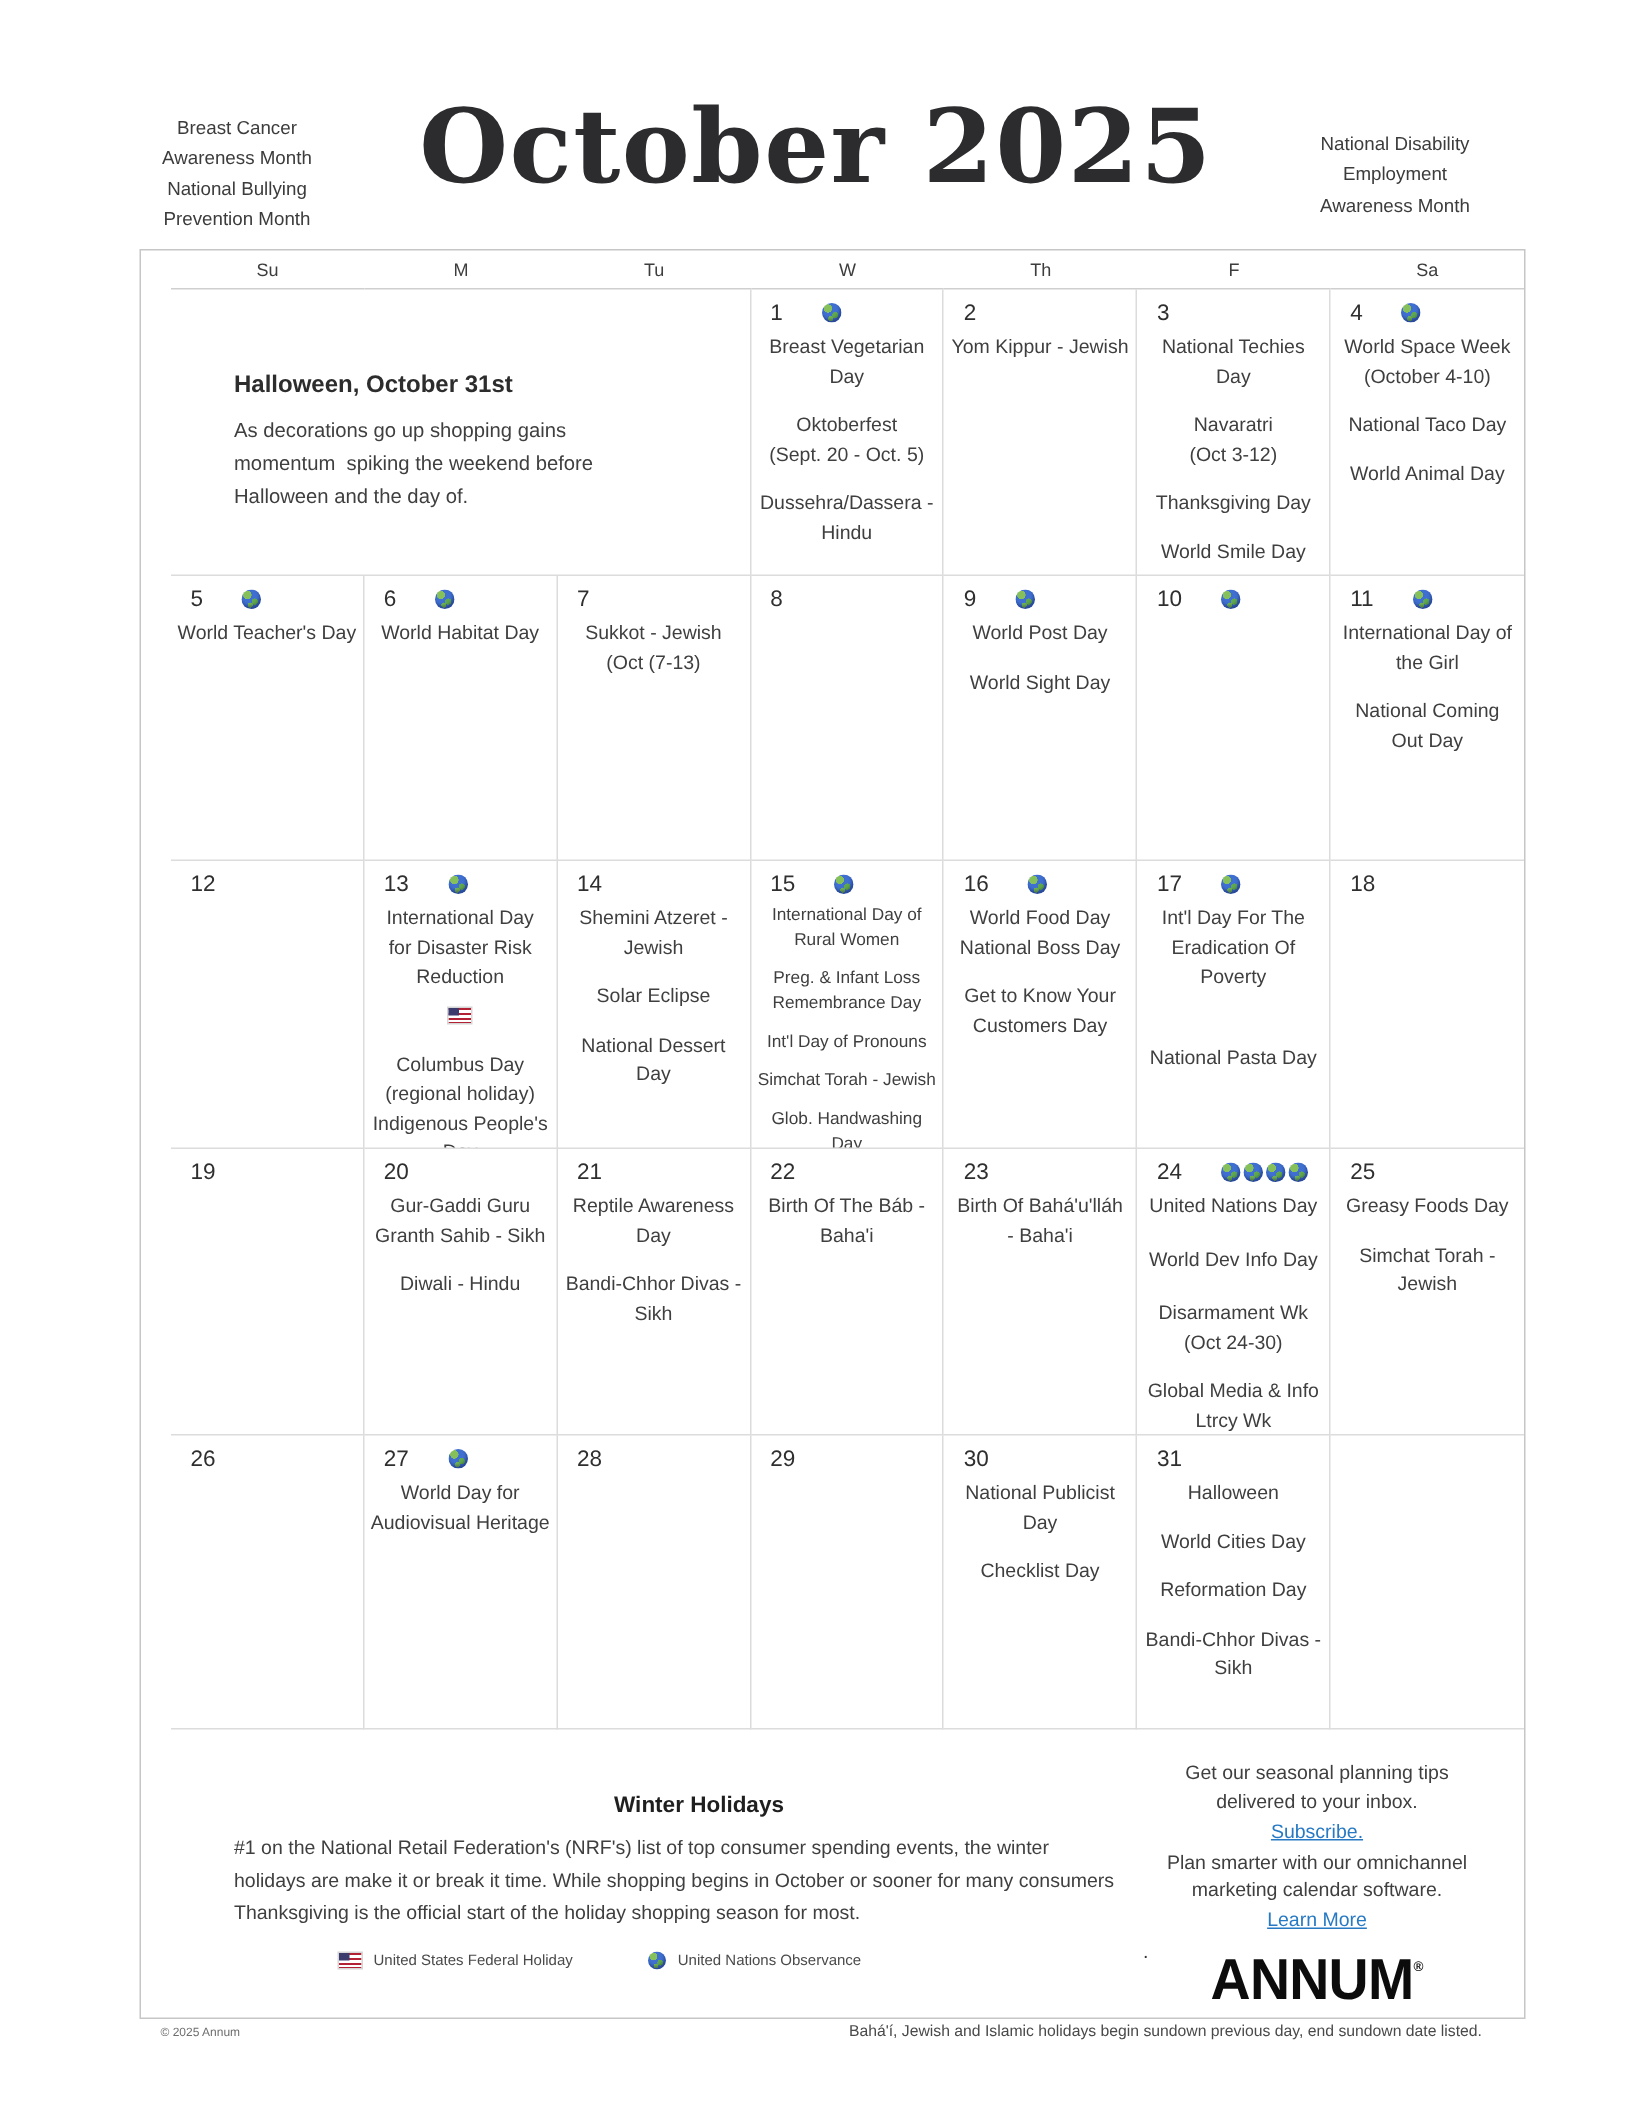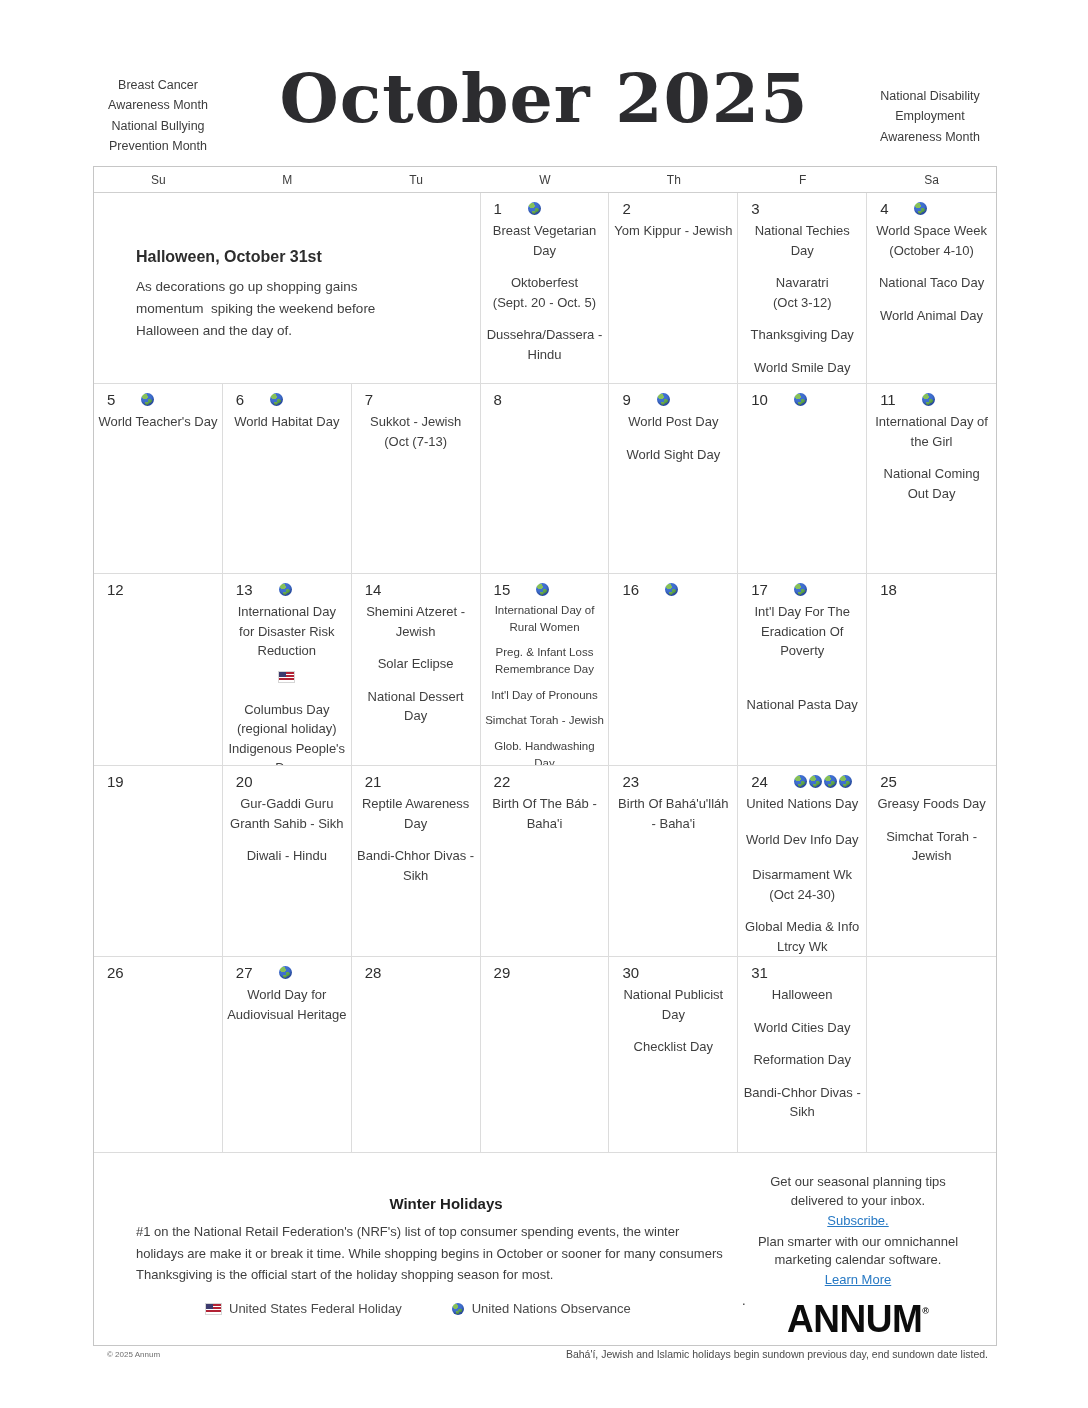--- a/index.html
+++ b/index.html
@@ -7,21 +7,21 @@
   .preline{white-space:pre-wrap;}
 
   
   .hdr-note{position:absolute;text-align:center;font-size:12.5px;line-height:1.62;color:#3c3c3c;}
   .hdr-note.left{left:78px;top:75px;width:160px;}
   .hdr-note.right{left:855px;top:86px;width:150px;}
   .page-title{position:absolute;left:0;right:0;top:58px;text-align:center;
     font-family:"DejaVu Serif",serif;font-weight:bold;font-size:68px;letter-spacing:1px;color:#2c2c2f;}
 
   
-  .cal{position:absolute;left:93px;top:166px;width:902px;border:1px solid #c6c6c6;background:#fff;}
+  .cal{position:absolute;left:93px;top:166px;width:902px;border:1px solid #c6c6c6;background:#fff;padding-left:20px;}
   .grid{display:grid;grid-template-columns:repeat(7,1fr);grid-template-rows:26px 191px 190px 192px 191px 196px;}
   .wd{font-size:12px;color:#3d3d3d;display:flex;align-items:center;justify-content:center;
       border-bottom:1px solid #cfcfcf;}
   .cell{border-right:1px solid #dcdcdc;border-bottom:1px solid #dcdcdc;overflow:hidden;}
   .cell.last{border-right:none;}
   .dh{display:flex;align-items:center;padding:7px 6px 0 13px;}
   .dn{font-size:15px;color:#2f2f2f;}
   .icons{margin-left:26px;display:flex;gap:2px;}
   .globe{display:inline-block;width:13px;height:13px;border-radius:50%;
     background:
@@ -43,21 +43,21 @@
   .cell.small .ev{font-size:11.5px;line-height:1.45;margin-top:9px;}
   .cell.small .ev:first-child{margin-top:3px;}
   .cell.note .nh{font-weight:bold;font-size:16px;color:#2d2d2d;margin:55px 0 0 42px;}
   .cell.note .nb{font-size:13.5px;line-height:1.62;color:#3f3f3f;margin:10px 0 0 42px;width:280px;}
 
   
   .bottomrow{position:relative;height:192px;}
   .winter{position:absolute;left:42px;top:42px;width:620px;}
   .winter .wh{font-weight:bold;font-size:15px;color:#1f1f1f;text-align:center;}
   .winter .wb{margin-top:9px;font-size:13px;line-height:1.66;color:#3f3f3f;}
-  .legend{position:absolute;left:112px;top:148px;display:flex;align-items:center;font-size:13px;color:#4a4a4a;justify-content:center;}
+  .legend{position:absolute;left:112px;top:148px;display:flex;align-items:center;font-size:10px;color:#4a4a4a;justify-content:center;}
   .legend .litem{display:flex;align-items:center;margin-right:50px;}
   .legend .litem .globe{width:12px;height:12px;}
   .legend .icon-wrap{margin-right:8px;display:inline-flex;}
   .promo{position:absolute;right:6px;top:20px;width:264px;text-align:center;font-size:13px;line-height:1.45;color:#3f3f3f;}
   .promo a{color:#2779c4;text-decoration:underline;cursor:pointer;}
   .promo .plink{display:block;margin:1px 0 2px 0;}
   .brand{margin-top:3px;font-weight:900;font-size:37px;letter-spacing:-.5px;color:#0c0c0c;
     font-family:"Liberation Sans",sans-serif;transform:scaleY(1.04);}
   .brand sup{font-size:9px;font-weight:700;vertical-align:18px;letter-spacing:0;}
   .stray-dot{position:absolute;left:648px;top:140px;font-size:13px;color:#333;}
@@ -267,20 +267,26 @@
           <div class="ev preline">Simchat Torah - Jewish</div>
           <div class="ev preline">Glob. Handwashing Day</div>
         </div>
       </div>
       <div class="cell">
         <div class="dh">
           <span class="dn">16</span>
           <span class="icons">
             <span class="globe"></span>
           </span>
+        </div>
+        <div class="evs">
+          <div class="ev preline">World Food Day
+National Boss Day</div>
+          <div class="ev preline">Get to Know Your
+Customers Day</div>
         </div>
       </div>
       <div class="cell">
         <div class="dh">
           <span class="dn">17</span>
           <span class="icons">
             <span class="globe"></span>
           </span>
         </div>
         <div class="evs">

